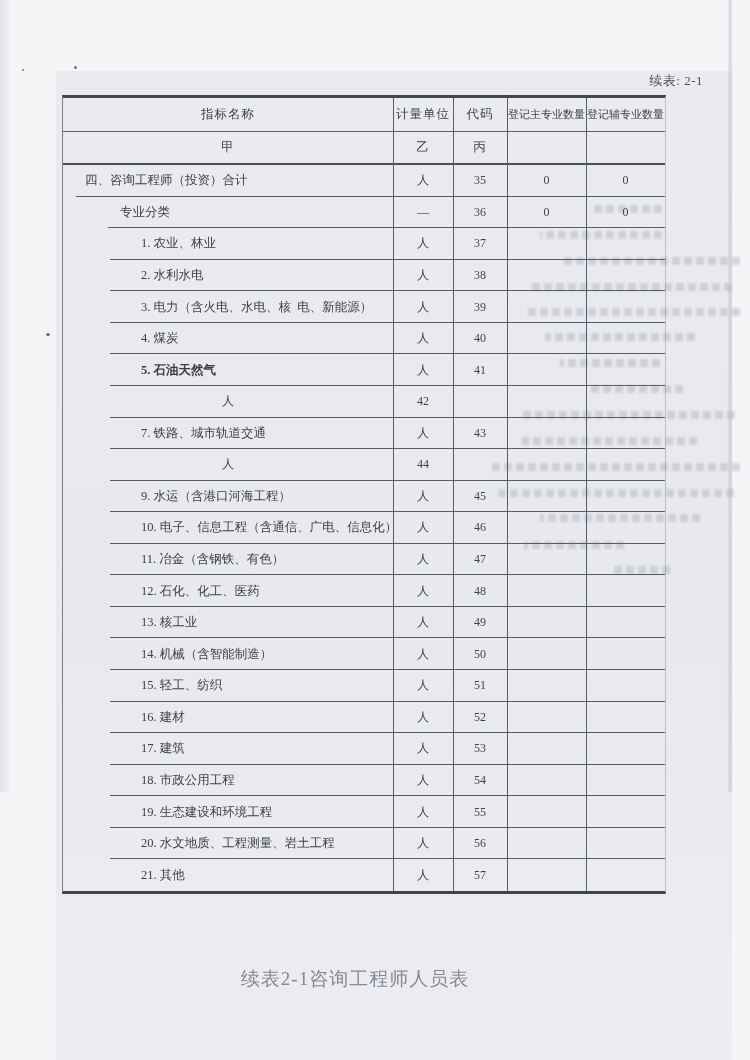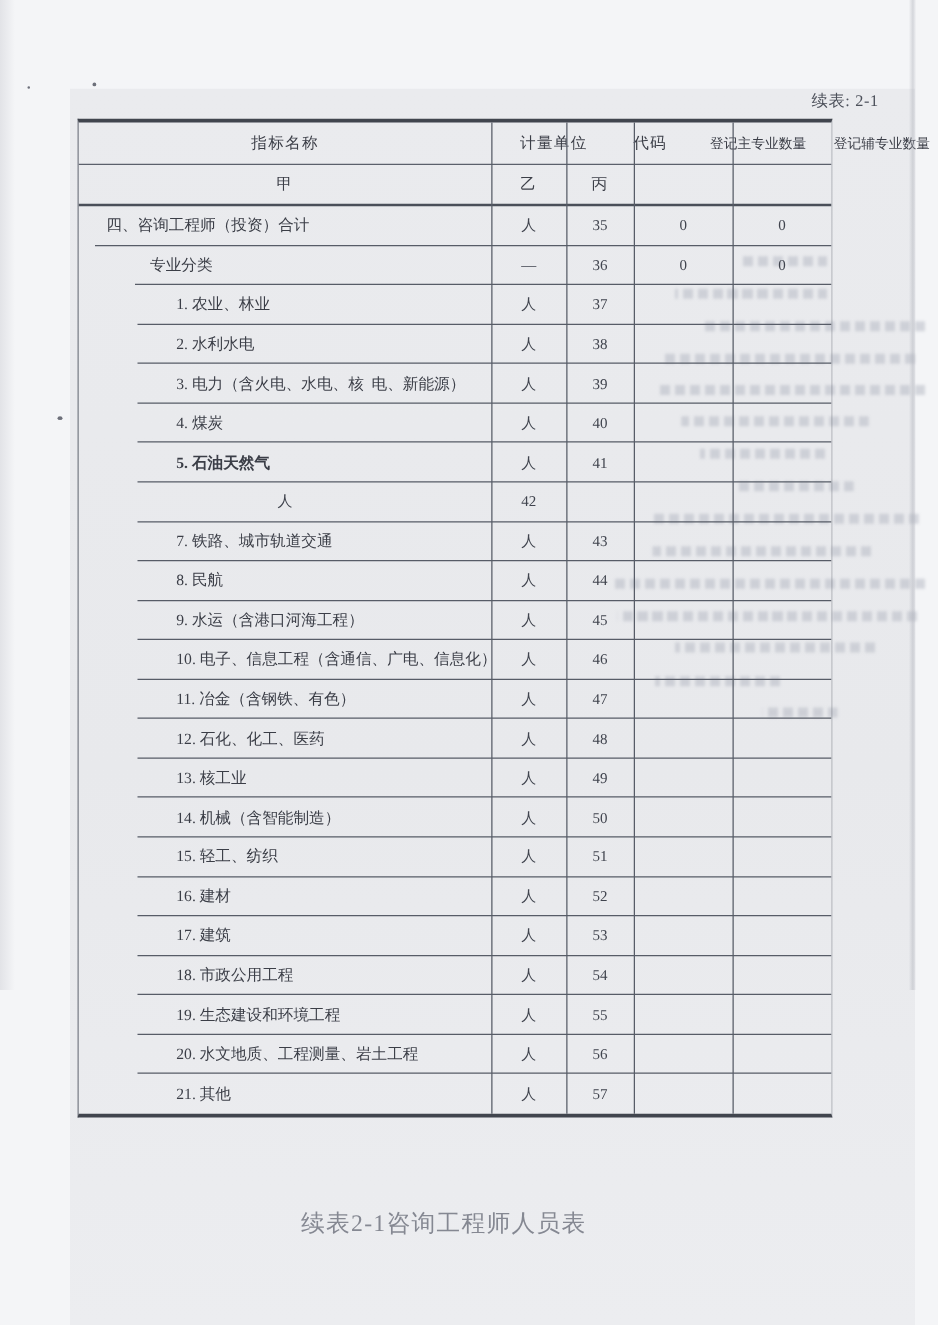--- a/index.html
+++ b/index.html
@@ -57,21 +57,21 @@
     border-left: 1px solid rgba(86,91,102,0.75);
     border-right: 1px solid rgba(86,91,102,0.30);
     z-index: 2;
     color: #3b3e47;
   }
   .grid-row {
     display: grid;
     grid-template-columns: 330px 60px 54px 79px 79px;
     align-items: center;
   }
-  .hrow1 { height: 33px; border-bottom: 1px solid #5b606b; gap: 20px; }
+  .hrow1 { height: 33px; border-bottom: 1px solid #5b606b; }
   .hrow2 { height: 31px; border-bottom: 2px solid #4a4f59; }
   .hcell { text-align: center; font-size: 12.5px; letter-spacing: 1px; }
   .hcell.small { font-size: 11px; letter-spacing: 0; }
 
   .trow {
     position: relative;
     height: calc(726px / 23);
   }
   .sep {
     position: absolute; bottom: 0; right: 0; height: 1px;
@@ -196,21 +196,20 @@
   </div>
         <div class="grid-row trow">
     <div class="cell namecell"><span class="nm" style="padding-left: 78px;">7. 铁路、城市轨道交通</span></div>
     <div class="cell unit">人</div>
     <div class="cell code">43</div>
     <div class="cell main"></div>
     <div class="cell aux"></div>
     <div class="sep" style="left: 47px;"></div>
   </div>
         <div class="grid-row trow">
-    <div class="cell namecell"><span class="nm" style="padding-left: 78px;">8. 民航</span></div>
     <div class="cell unit">人</div>
     <div class="cell code">44</div>
     <div class="cell main"></div>
     <div class="cell aux"></div>
     <div class="sep" style="left: 47px;"></div>
   </div>
         <div class="grid-row trow">
     <div class="cell namecell"><span class="nm" style="padding-left: 78px;">9. 水运（含港口河海工程）</span></div>
     <div class="cell unit">人</div>
     <div class="cell code">45</div>

